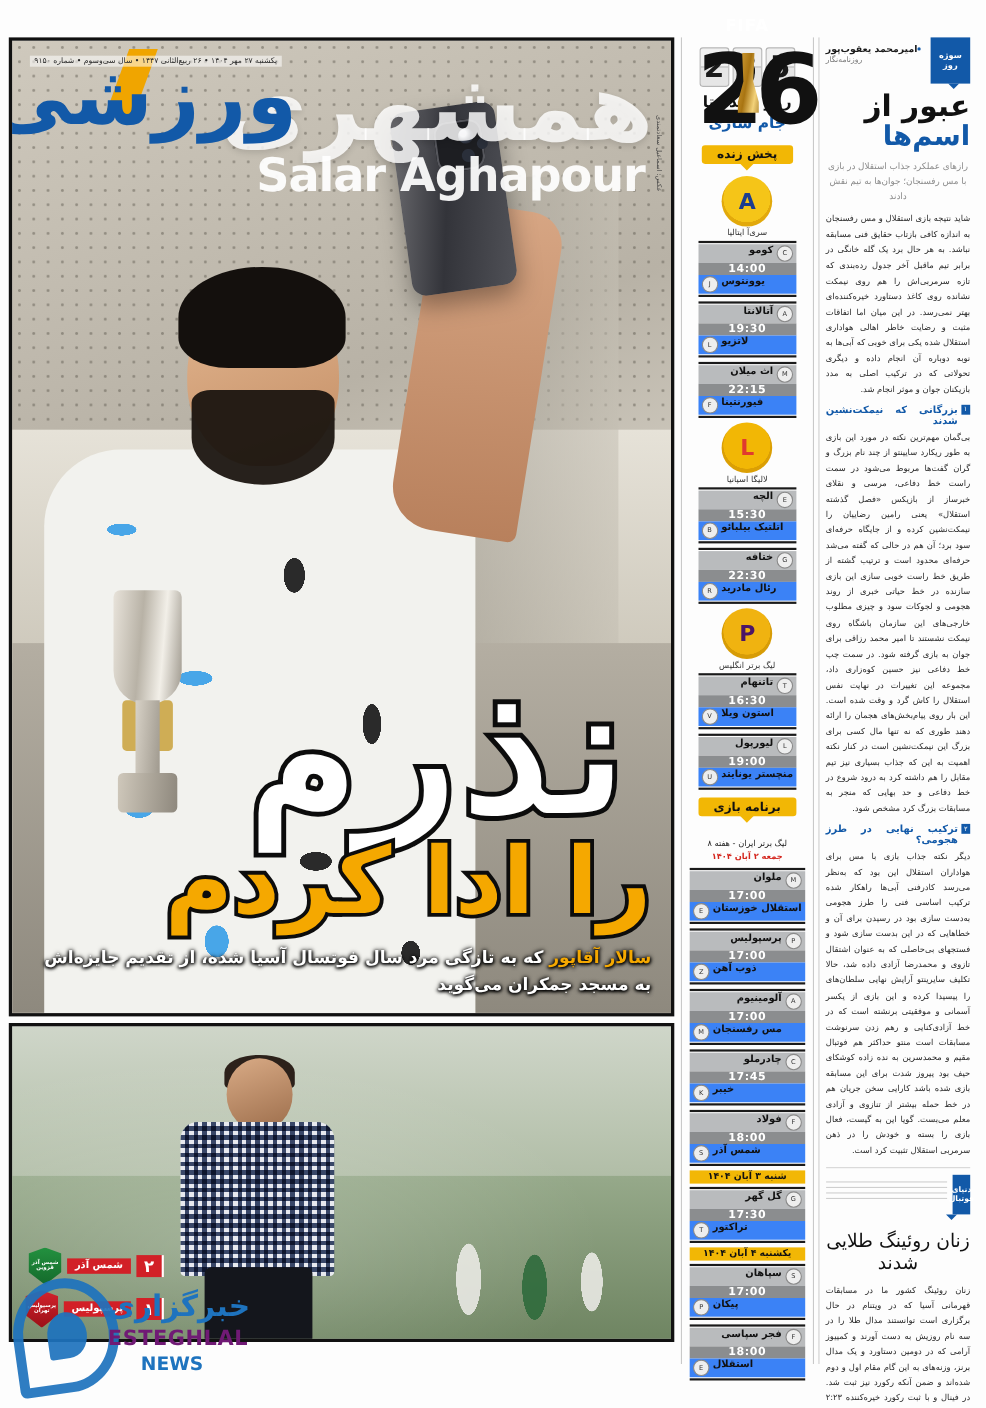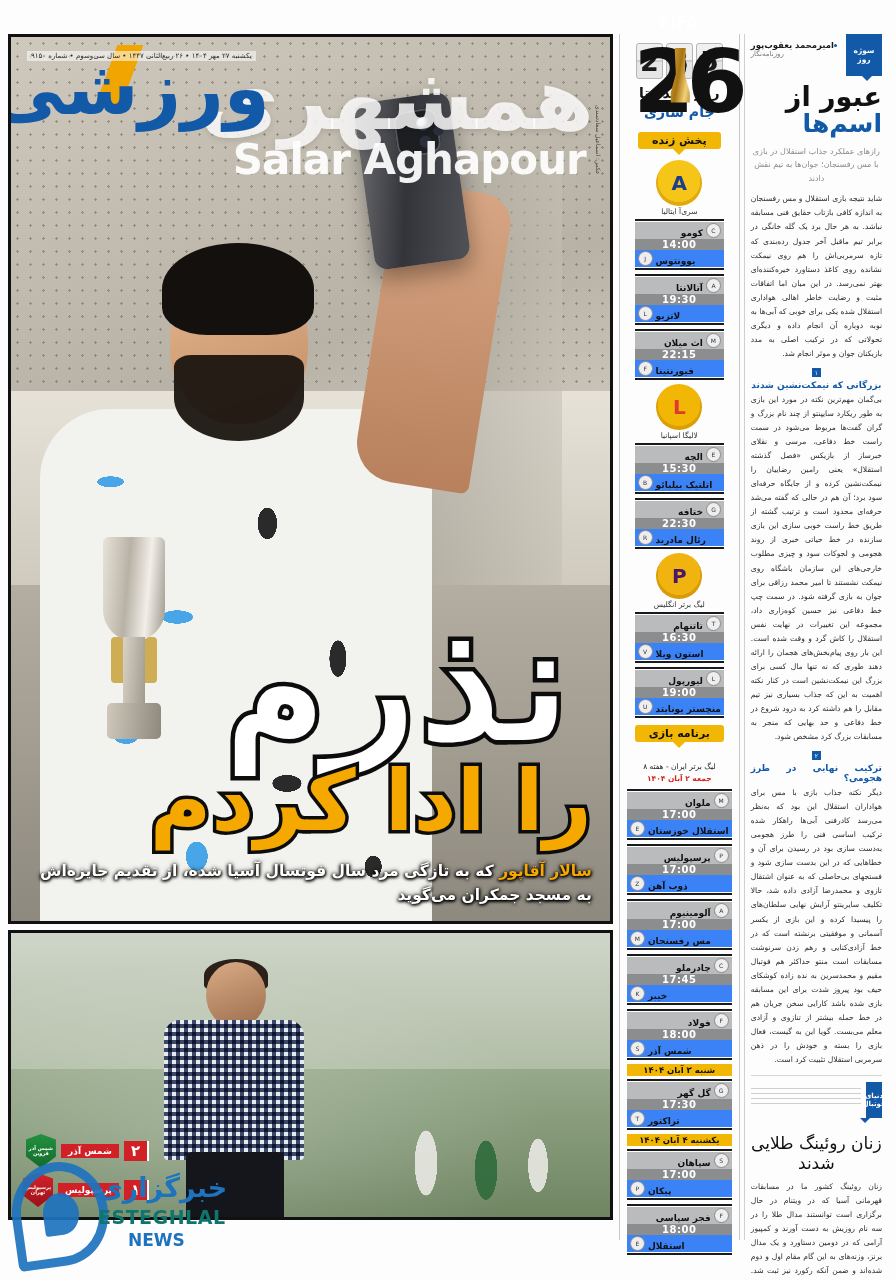--- a/index.html
+++ b/index.html
@@ -393,21 +393,21 @@
   .league-badge.laliga { background: radial-gradient(circle at 50% 45%, #f2b705 0 62%, #db9f04 63% 100%); color:#e03a2f; }
   .league-name { font-size: 7.5px; color: #333; }
   .match {
     position: relative;
     width: 100%; margin-bottom: 4px;
     border-top: 2px solid #1a1a1a;
     border-bottom: 2px solid #1a1a1a;
     padding: 1px 0;
   }
   .m-row {
-    display: flex; align-items: flex-end; gap: 3px;
+    display: flex; align-items: flex-start; gap: 3px;
     background: #b9bbbd; padding: 1px 3px;
     min-height: 17px;
   }
   .m-row.b { background: #3b82f6; justify-content: flex-end; }
   .m-logo {
     width: 15px; height: 15px; border-radius: 50%;
     background: #eee; border: 1px solid #8a8a8a; flex: 0 0 auto;
     display:flex;align-items:center;justify-content:center;
     font-size:6px;color:#333;
   }
@@ -482,23 +482,22 @@
   }
   .op-deck {
     font-size: 8px; color: #8a8a8a; line-height: 1.7;
     text-align: center; margin-bottom: 7px;
   }
   .op-body {
     font-size: 7.6px; line-height: 1.85; color: #2a2a2a;
     text-align: justify;
   }
   .sub-head {
-    display: flex; align-items: center; gap: 3px;
+    display: flex; align-items: flex-start; gap: 3px;
     margin: 7px 0 3px;
-    flex-direction: column;
   }
   .sub-head .mk {
     width: 9px; height: 9px; background: #1259a8; color: #fff;
     font-size: 6px; display:flex;align-items:center;justify-content:center;
   }
   .sub-head .tx { font-size: 9px; font-weight: bold; color: #1259a8; }
   .hr-thin { border: 0; border-top: 1px solid #d6d6d6; margin: 8px 0 6px; }
   .smallbox-tag {
     background: #1259a8; color: #fff; font-size: 7px; font-weight: bold;
     padding: 10px 3px; width: 16px; text-align: center;
@@ -536,21 +535,21 @@
     background: #1e73be;
     border-radius: 50% 50% 50% 8%;
   }
   .wm-fa {
     position: absolute; left: 88px; top: 18px;
     font-size: 27px; font-weight: bold; color: #1e73be;
   }
   .wm-en {
     position: absolute; left: 88px; top: 52px;
     direction: ltr; font-size: 19px; font-weight: bold;
-    color: #0f766e; letter-spacing: .5px;
+    color: #701a75; letter-spacing: .5px;
   }
   .wm-news {
     position: absolute; left: 118px; top: 76px;
     direction: ltr; font-size: 17px; font-weight: bold; color: #1e73be;
   }
 </style>
 </head>
 <body>
 
 <div class="page">

